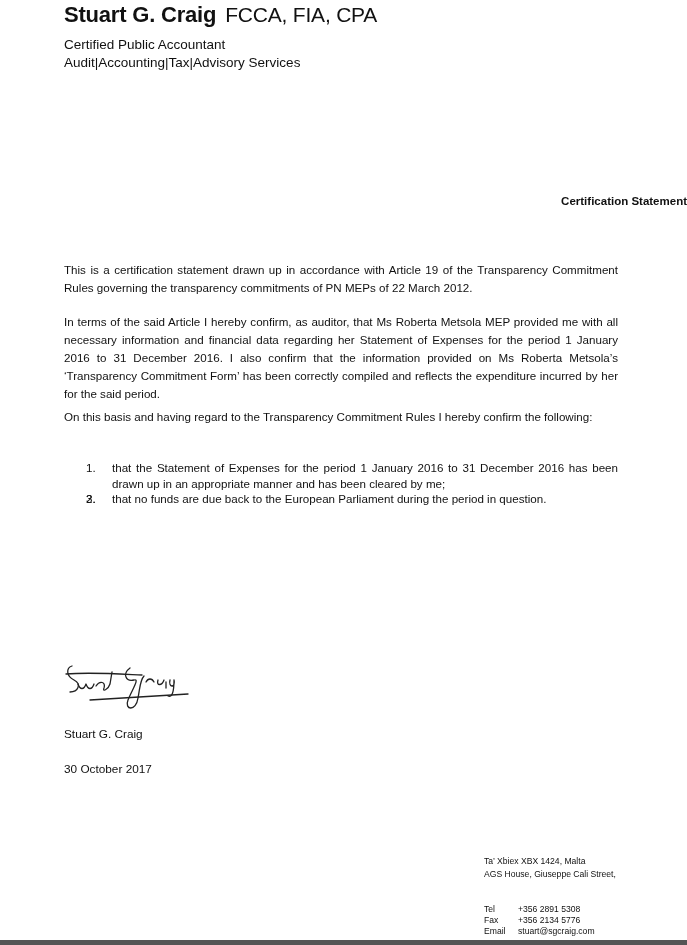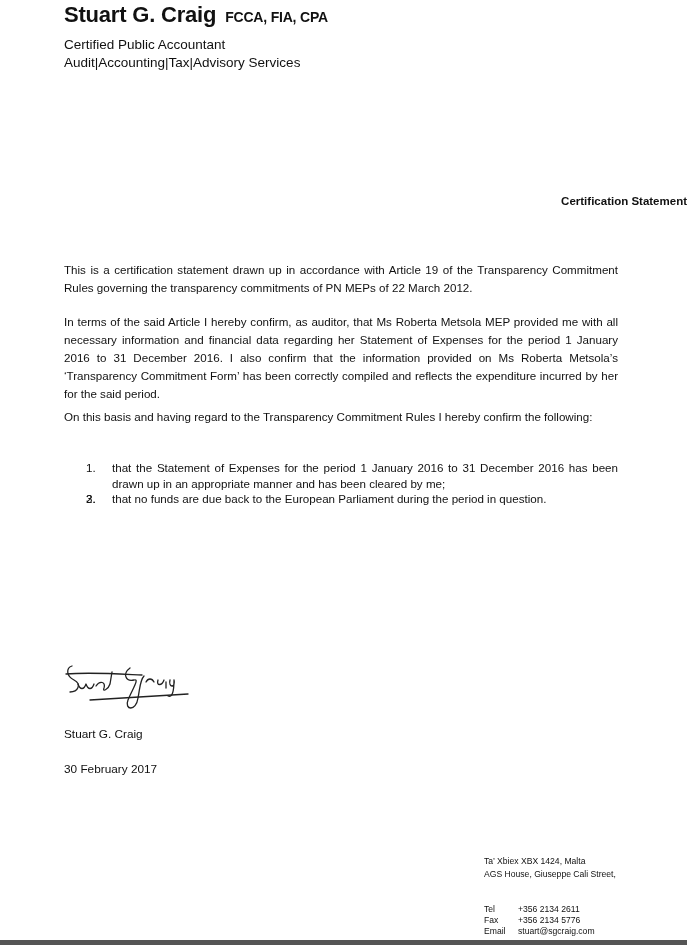--- a/index.html
+++ b/index.html
@@ -3,21 +3,21 @@
 <meta charset="utf-8">
 <style>
   html, body { margin:0; padding:0; }
   body {
     width:687px; height:945px; position:relative; overflow:hidden;
     background:#ffffff; color:#111;
     font-family:"Liberation Sans", sans-serif;
   }
   .page { position:absolute; left:0; top:0; width:687px; height:945px; }
   .name { position:absolute; left:64px; top:2px; font-size:22px; font-weight:bold; color:#111; letter-spacing:-0.2px; white-space:nowrap; }
-  .name .creds { font-size:14px; font-weight:bold; margin-left:3px;margin-top:24px; }
+  .name .creds { font-size:21px; font-weight:normal; margin-left:3px;margin-top:24px; }
   .sub { position:absolute; left:64px; font-size:13.5px; color:#111; white-space:nowrap;text-align:right; }
   .title { position:absolute; left:0; width:687px; top:195px; text-align:right; font-size:11.5px; font-weight:bold; }
   .para { position:absolute; left:64px; width:554px; font-size:11.6px; line-height:18px; text-align:justify; text-align-last:left; }
   .list { position:absolute; left:86px; width:532px; margin:0; padding:0; list-style:none; font-size:11.6px; line-height:15.7px; }
   .list li { position:relative; padding-left:26px; text-align:justify; text-align-last:left; }
   .list .num { position:absolute; left:0; top:0; }
   .sig { position:absolute; left:60px; top:660px; width:140px; height:55px; }
   .signame { position:absolute; left:64px; top:727px; font-size:11.8px; }
   .sigdate { position:absolute; left:64px; top:762px; font-size:11.8px; }
   .addr { position:absolute; left:484px; font-size:8.6px; line-height:11px; white-space:nowrap; }
@@ -63,27 +63,27 @@
       <path d="M12 6 C6 8, 6 16, 14 20 C22 24, 18 32, 10 32"></path>
       <path d="M18 24 C20 30, 24 30, 26 24 C28 30, 32 30, 34 24"></path>
       <path d="M36 26 C40 20, 46 22, 44 28 C42 32, 48 30, 50 24 L52 12"></path>
       <path d="M70 8 C62 14, 66 22, 74 20 C80 18, 72 30, 68 40 C64 50, 76 52, 78 38 C80 28, 80 20, 84 16"></path>
       <path d="M86 22 C88 18, 92 18, 94 22 M98 20 C96 26, 102 26, 104 20 M106 22 L106 28 M110 20 C108 28, 116 28, 114 20 C114 32, 112 38, 108 36"></path>
       <path d="M30 40 C60 38, 100 36, 128 34"></path>
     </g>
   </svg>
 
   <div class="signame">Stuart G. Craig</div>
-  <div class="sigdate">30 February 2017</div>
+  <div class="sigdate">30 October 2017</div>
 
   <div class="addr" style="top:869px">AGS House, Giuseppe Cali Street,</div>
   <div class="addr" style="top:856px">Ta’ Xbiex XBX 1424, Malta</div>
 
   <div class="contact" style="top:904px">
-    <span class="lbl">Tel</span><span>+356 2134 2611</span>
+    <span class="lbl">Tel</span><span>+356 2891 5308</span>
   </div>
   <div class="contact" style="top:915px">
     <span class="lbl">Fax</span><span>+356 2134 5776</span>
   </div>
   <div class="contact" style="top:926px">
     <span class="lbl">Email</span><span>stuart@sgcraig.com</span>
   </div>
 
   <div class="bottombar"></div>
 </div>

